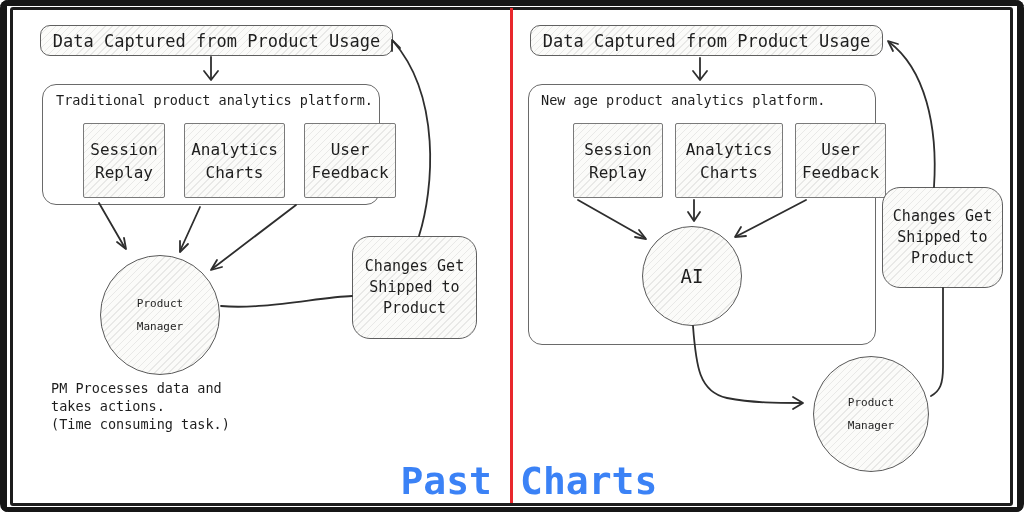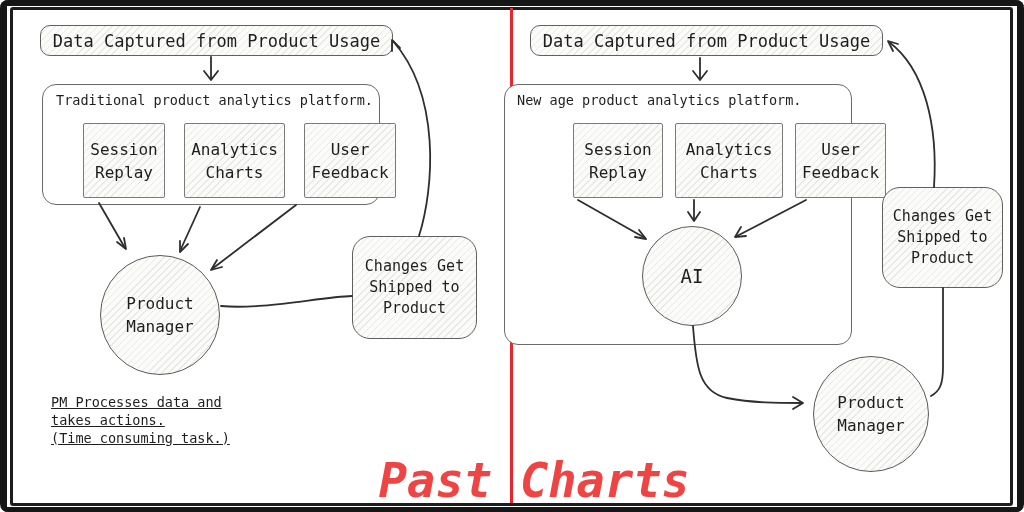--- a/index.html
+++ b/index.html
@@ -27,26 +27,26 @@
     position:absolute;display:flex;align-items:center;justify-content:center;
     text-align:center;border:1.4px solid #606060;box-sizing:border-box;
   }
   .pill{border-radius:10px;font-size:17px;letter-spacing:0;}
   .container{
     position:absolute;border:1.4px solid #6a6a6a;border-radius:14px;
     background:#ffffff;box-sizing:border-box;
   }
   .container-title{position:absolute;font-size:13.5px;white-space:nowrap;}
   .tool{font-size:16px;line-height:23px;border-radius:2px;border-color:#7a7a7a;margin-left:33px;}
-  .circle{border-radius:50%;font-size:16px;line-height:23px;border-color:#5a5a5a;}
+  .circle{border-radius:50%;font-size:11px;line-height:23px;border-color:#5a5a5a;}
   .ship{border-radius:18px;font-size:15px;line-height:21px;padding:16px 9px;}
   .note{position:absolute;white-space:pre-line;}
   .note-sm{font-size:13.5px;line-height:18px;}
   .note-md{font-size:14px;line-height:18px;}
-  .era-label{position:absolute;font-size:47px;line-height:38px;font-weight:700;color:#ef4444;font-style:italic;}
+  .era-label{position:absolute;font-size:38px;line-height:38px;font-weight:700;color:#3b82f6;}
   .wires{position:absolute;left:0;top:0;width:1024px;height:512px;pointer-events:none;}
   .wires path{fill:none;stroke:#2e2e2e;stroke-width:1.8;stroke-linecap:round;stroke-linejoin:round;}
 </style>
 </head>
 <body>
 
 <div class="stage">
 
   <div class="bar bar-top"></div>
   <div class="bar bar-bottom"></div>
@@ -62,29 +62,29 @@
   </div>
 
   <div class="node tool hachure" style="left:50px;top:123px;width:82px;height:75px;">Session Replay</div>
   <div class="node tool hachure" style="left:151px;top:123px;width:101px;height:75px;">Analytics Charts</div>
   <div class="node tool hachure" style="left:271px;top:123px;width:92px;height:75px;">User Feedback</div>
 
   <div class="node circle hachure" style="left:100px;top:255px;width:120px;height:120px;padding:0 12px;">Product Manager</div>
 
   <div class="node ship hachure" style="left:352px;top:236px;width:125px;height:103px;">Changes Get Shipped to Product</div>
 
-  <div class="note note-sm" style="left:51px;top:393px;width:205px;text-decoration:underline;">PM Processes data and
+  <div class="note note-sm" style="left:51px;top:379px;width:205px;">PM Processes data and
 takes actions.
 (Time consuming task.)</div>
 
   <div class="era-label" style="left:372px;top:462px;width:120px;text-align:right;">Past</div>
 
   <div class="node pill hachure" style="left:530px;top:25px;width:353px;height:31px;">Data Captured from Product Usage</div>
 
-  <div class="container" style="left:504px;top:84px;width:348px;height:261px;">
+  <div class="container" style="left:528px;top:84px;width:348px;height:261px;">
     <div class="container-title" style="left:12px;top:7px;">New age product analytics platform.</div>
   </div>
 
   <div class="node tool hachure" style="left:540px;top:123px;width:90px;height:75px;">Session Replay</div>
   <div class="node tool hachure" style="left:642px;top:123px;width:108px;height:75px;">Analytics Charts</div>
   <div class="node tool hachure" style="left:762px;top:123px;width:91px;height:75px;">User Feedback</div>
 
   <div class="node circle hachure" style="left:642px;top:226px;width:100px;height:100px;font-size:19px;">AI</div>
 
 

